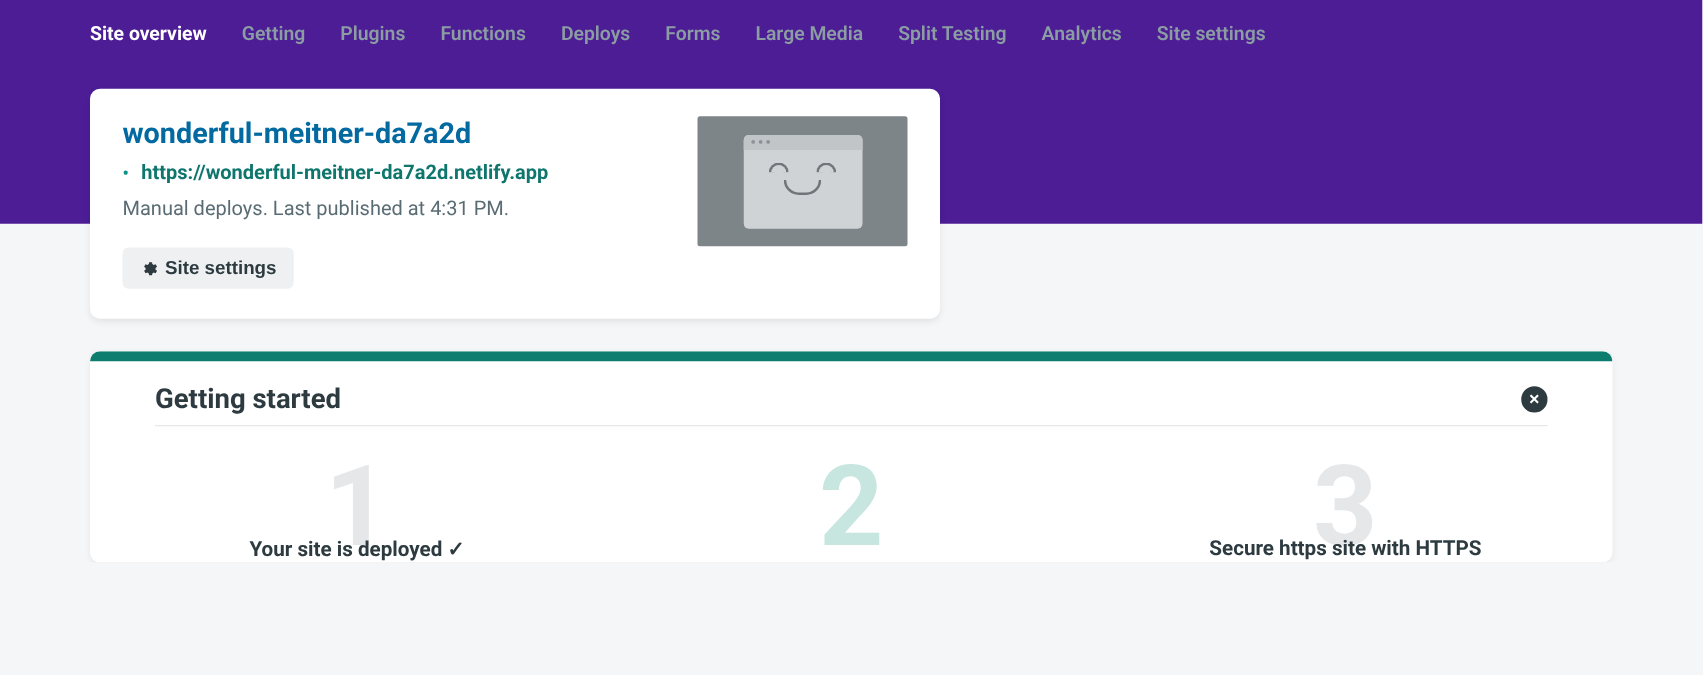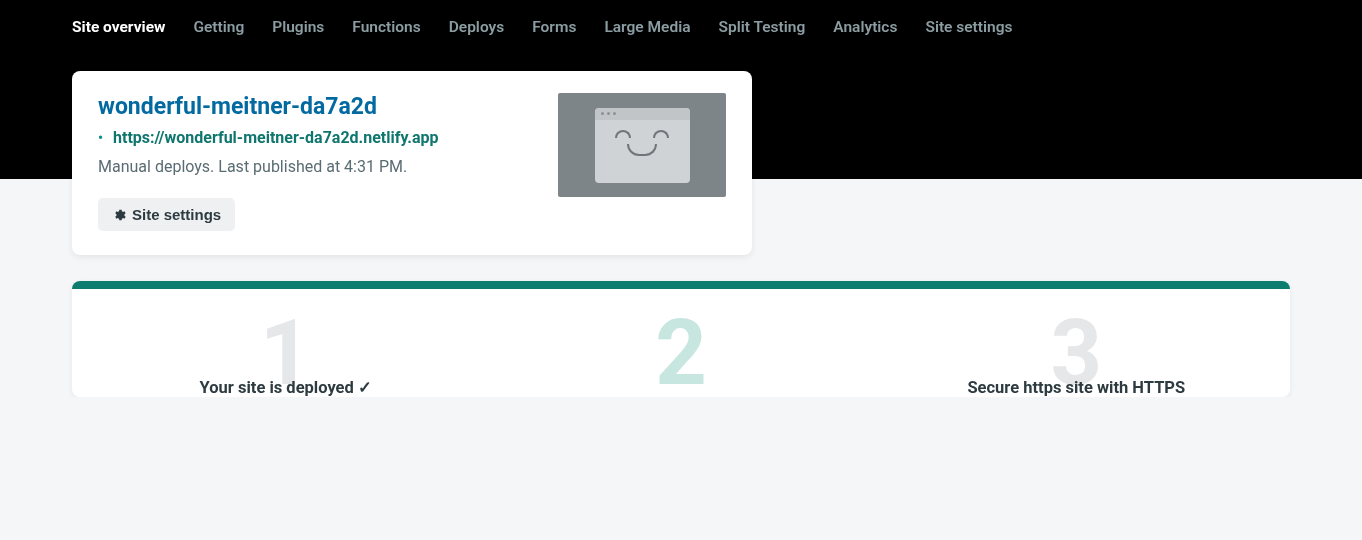--- a/index.html
+++ b/index.html
@@ -1,17 +1,17 @@
 <!DOCTYPE html>
 <html><head>
 <meta charset="utf-8">
 <style>
 * { margin:0; padding:0; box-sizing:border-box; }
 body { font-family:-apple-system,BlinkMacSystemFont,"Segoe UI",Roboto,sans-serif; background:#f5f6f7; color:#2d3b41; width:1362px; }
-.dark-header { background:#000000; padding:18px 0 0 0; height:179px; }
+.dark-header { background:#4c1d95; padding:18px 0 0 0; height:179px; }
 .nav-row { display:flex; gap:28px; padding:0 72px 30px 72px; }
 .nav-item { color:#8b9da3; font-size:15.5px; font-weight:600; cursor:pointer; }
 .nav-item.active { color:#fff; font-weight:700; }
 .content-wrap { padding:0 72px; position:relative; }
 .site-card { background:#fff; border-radius:8px; padding:22px 26px 24px 26px; width:680px; margin-top:-108px; box-shadow:0 2px 6px rgba(0,0,0,0.08); display:flex; justify-content:space-between; }
 .site-left { flex:1; }
 .site-title { font-size:23px; font-weight:700; color:#0369a1; margin-bottom:8px; }
 .url-row { margin-bottom:10px; }
 .url-dot { color:#0d9488; font-size:14px; font-weight:700; margin-right:6px; }
 .url-link { color:#0f766e; font-size:16px; font-weight:700; text-decoration:none; cursor:pointer; }
@@ -90,20 +90,26 @@
               <div class="eye"></div>
             </div>
           <div class="smile"></div>
         </div>
       </div>
     </div>
   </div>
 
   <div class="getting-card">
     <div class="green-bar"></div>
+    <div class="gc-wrap">
+      <div class="gc-header">
+        <div class="gc-title">Getting started</div>
+        <div class="close-circle">✕</div>
+      </div>
+    </div>
     <div class="steps-row">
       <div class="step">
         <div class="big-num num-gray">1</div>
         <div class="step-title dark">Your site is deployed ✓</div>
       </div>
       <div class="step">
         <div class="big-num num-teal">2</div>
       </div>
       <div class="step">
         <div class="big-num num-gray">3</div>

